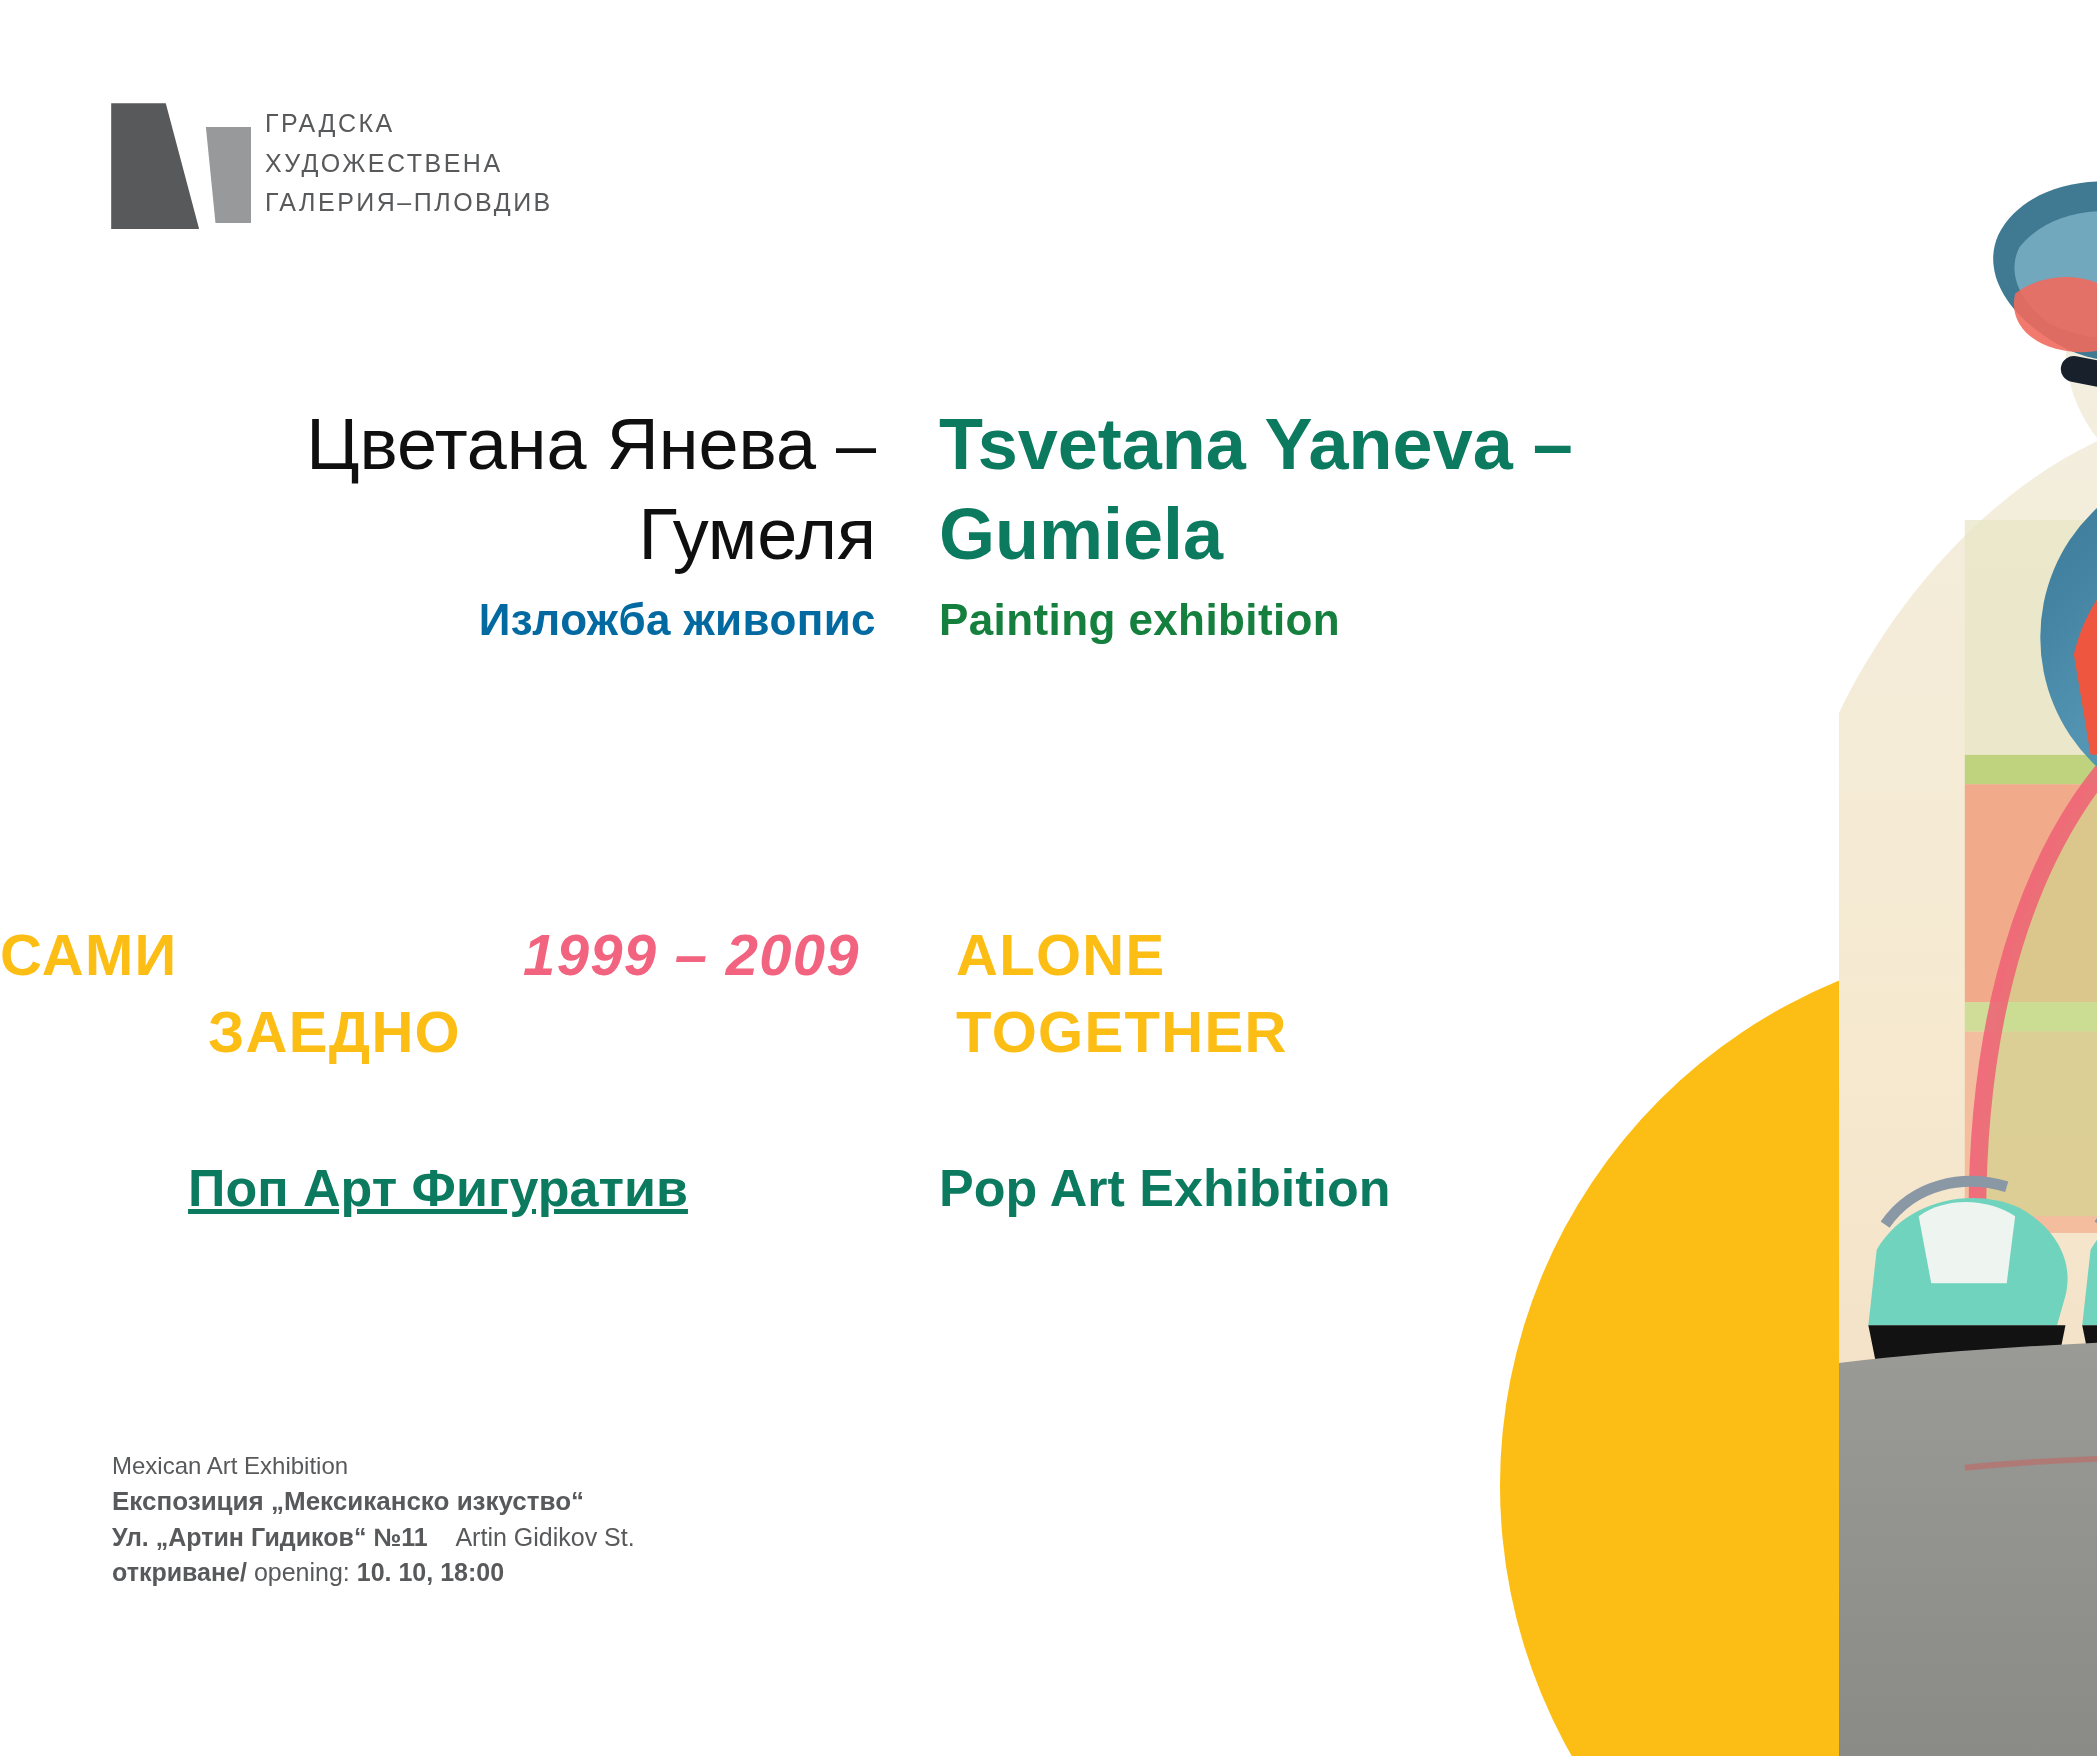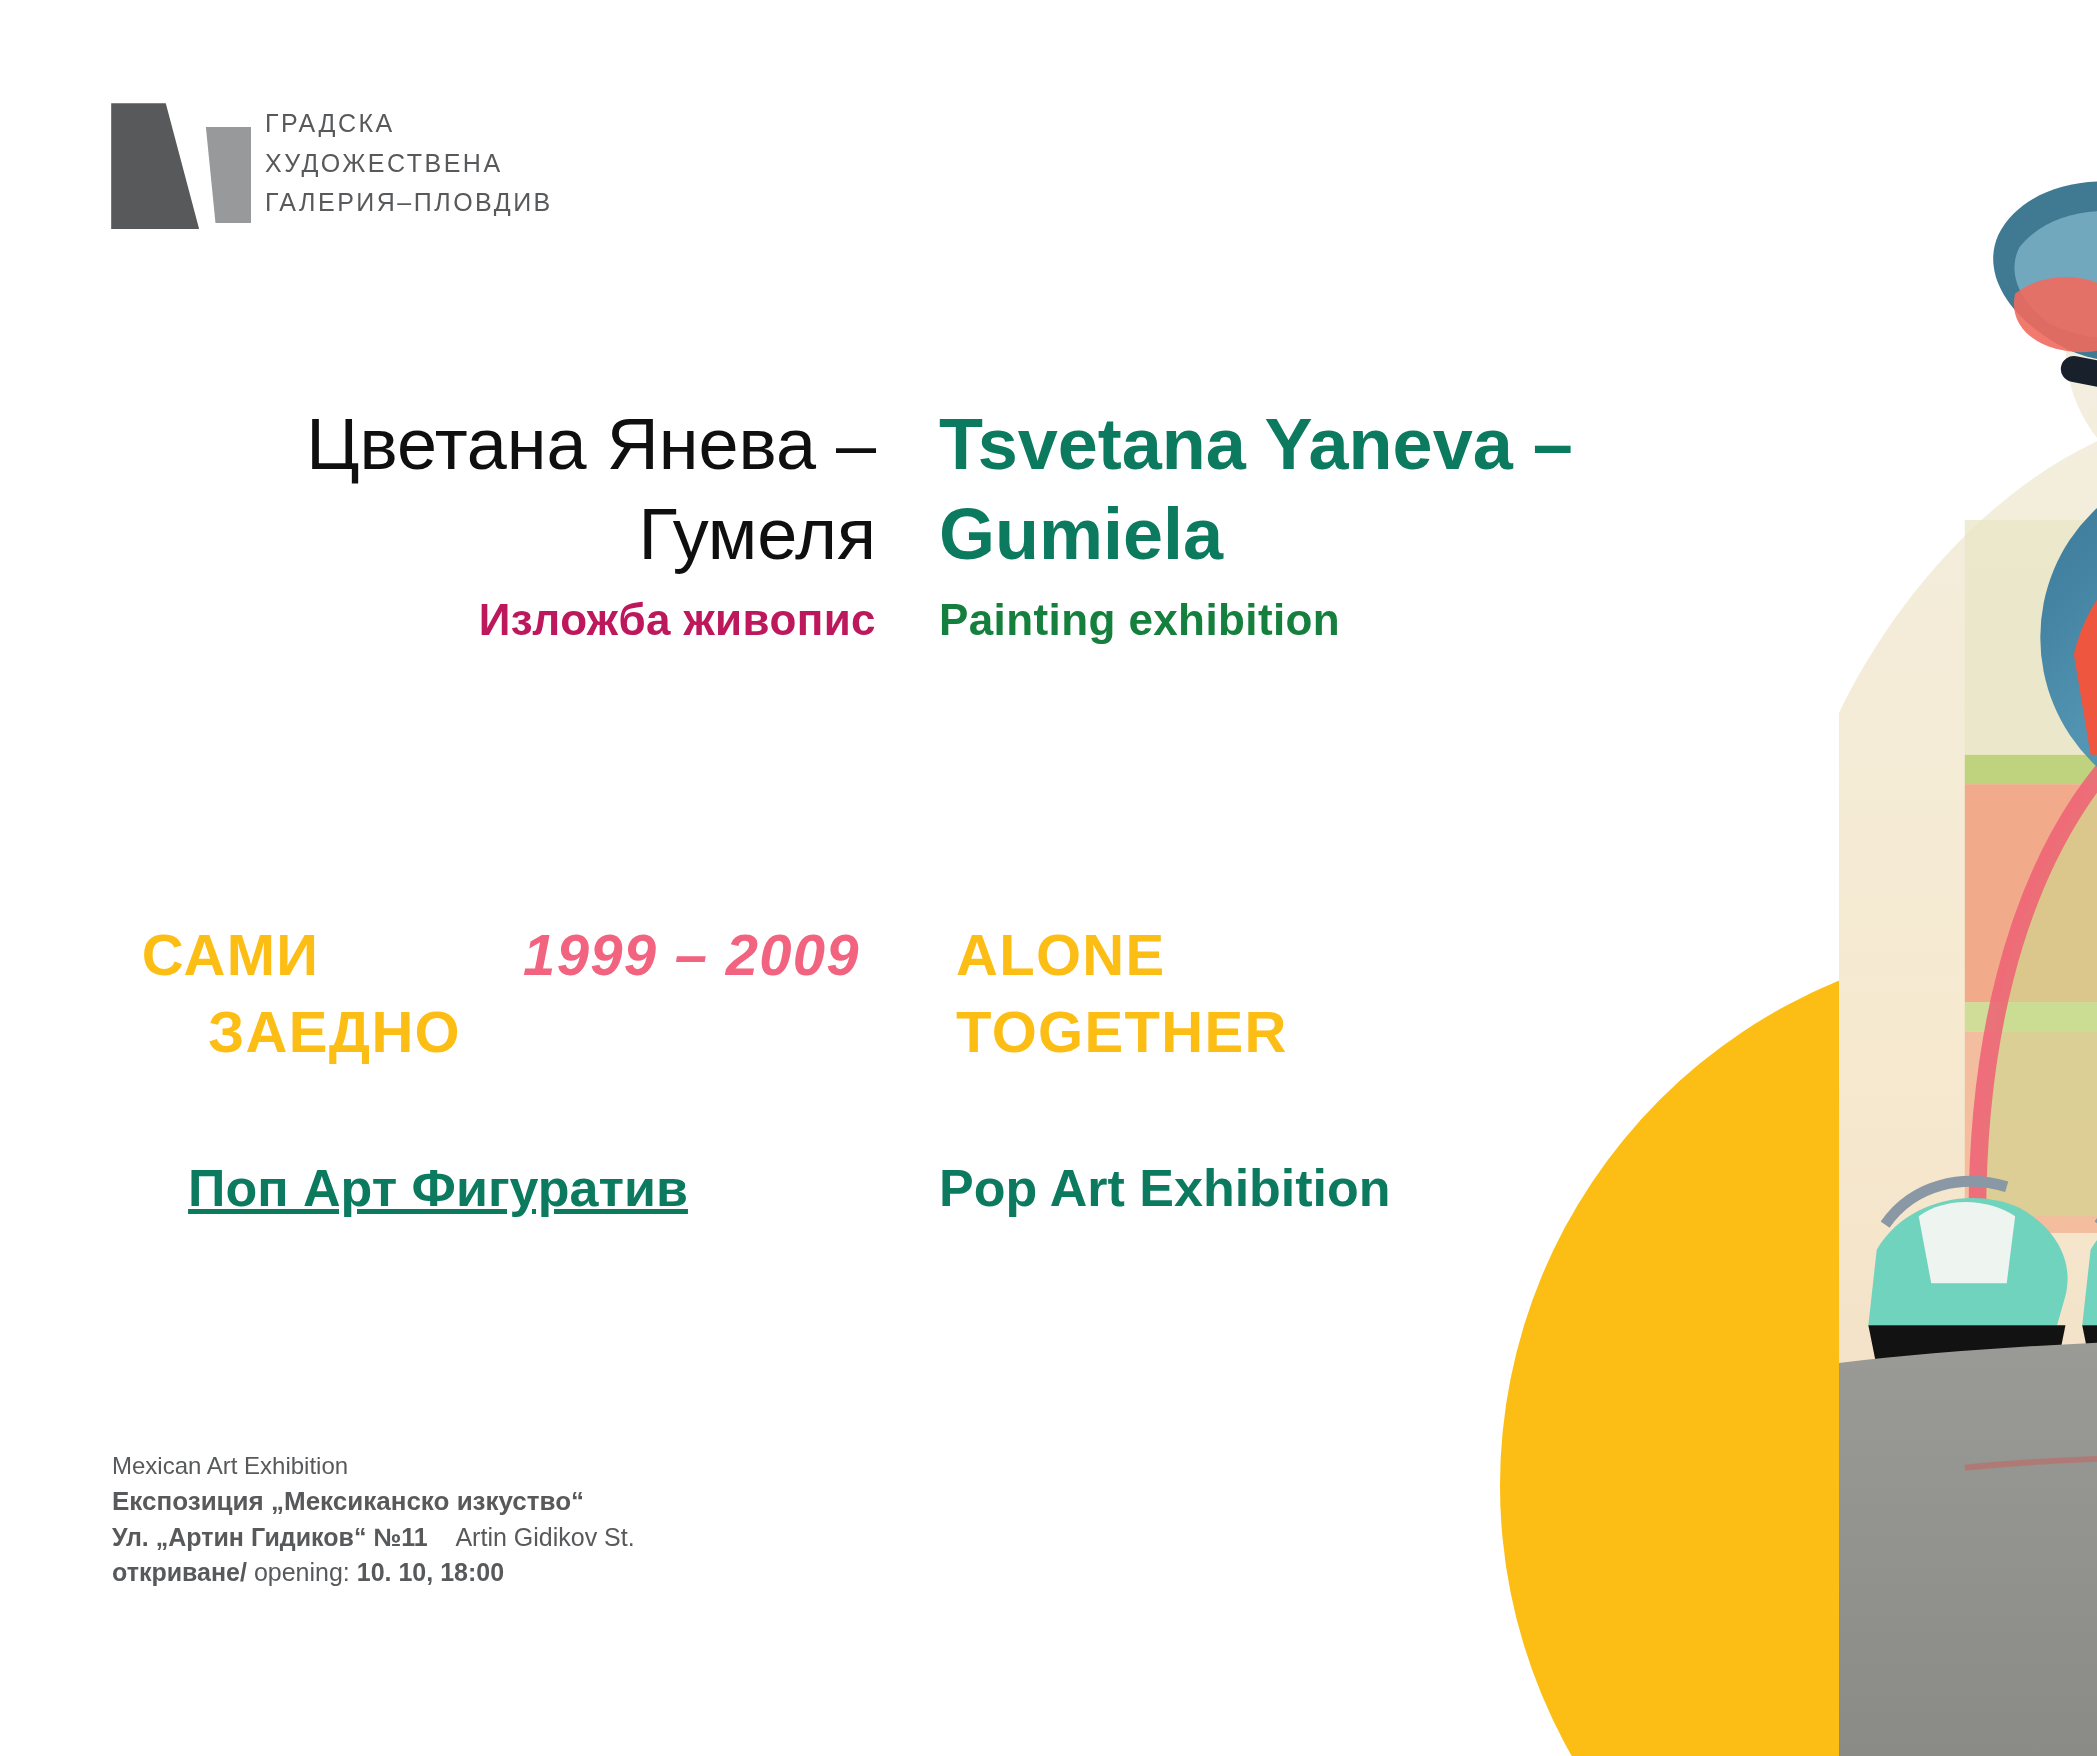--- a/index.html
+++ b/index.html
@@ -88,21 +88,21 @@
   }
   .title-en{
     color:#0b7a5f;
     font-size:72px;
     font-weight:700;
     line-height:1.25;
     white-space:pre-line;
   }
   .sub-bg{
     margin-top:16px;
-    color:#be185d;
+    color:#0369a1;
     font-size:44px;
     font-weight:700;
     letter-spacing:0.4px;
   }
   .sub-en{
     margin-top:16px;
     color:#15803d;
     font-size:44px;
     font-weight:700;
     letter-spacing:0.4px;
@@ -116,21 +116,21 @@
     z-index:6;
   }
   .band-row{
     display:flex;
     align-items:baseline;
     font-size:58px;
     font-weight:800;
     letter-spacing:1.3px;
     line-height:1.32;
   }
-  .band-row .cell-a{width:461px;text-align:center;padding-right:0px;color:#fcbe14;}
+  .band-row .cell-a{width:461px;text-align:left;padding-right:0px;color:#fcbe14;}
   .band-row .cell-b{width:461px;text-align:center;color:#f2637f;font-style:italic;}
   .band-row .cell-c{width:503px;text-align:left;padding-left:34px;color:#fcbe14;}
   .band-row.second .cell-a{text-align:right;}
   .band-row.second .cell-c{text-align:left;}
 
   
   .popart{
     position:absolute;
     left:0px; top:1158px;
     width:1972px;

